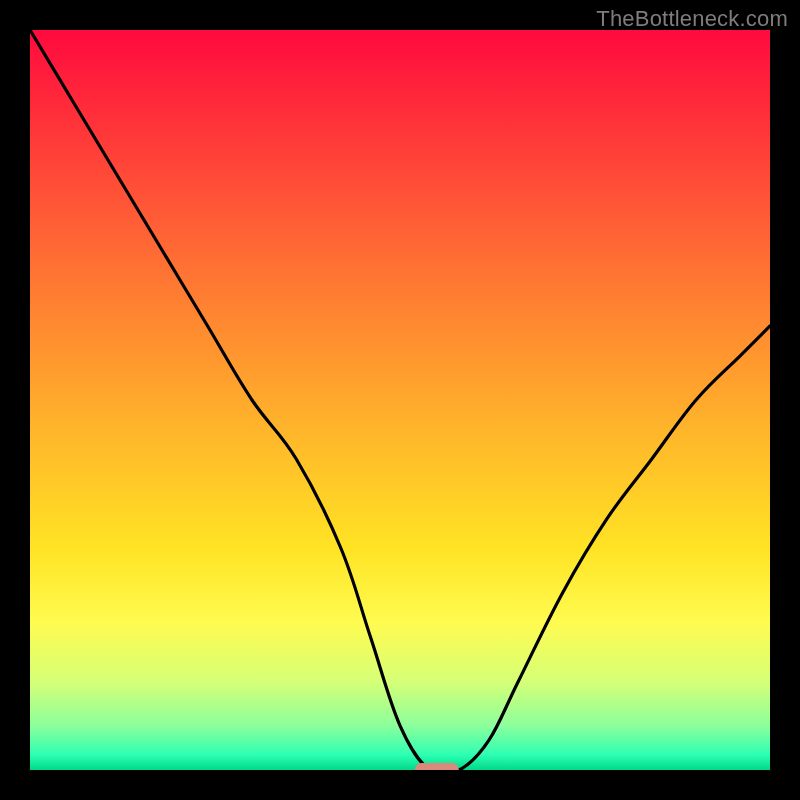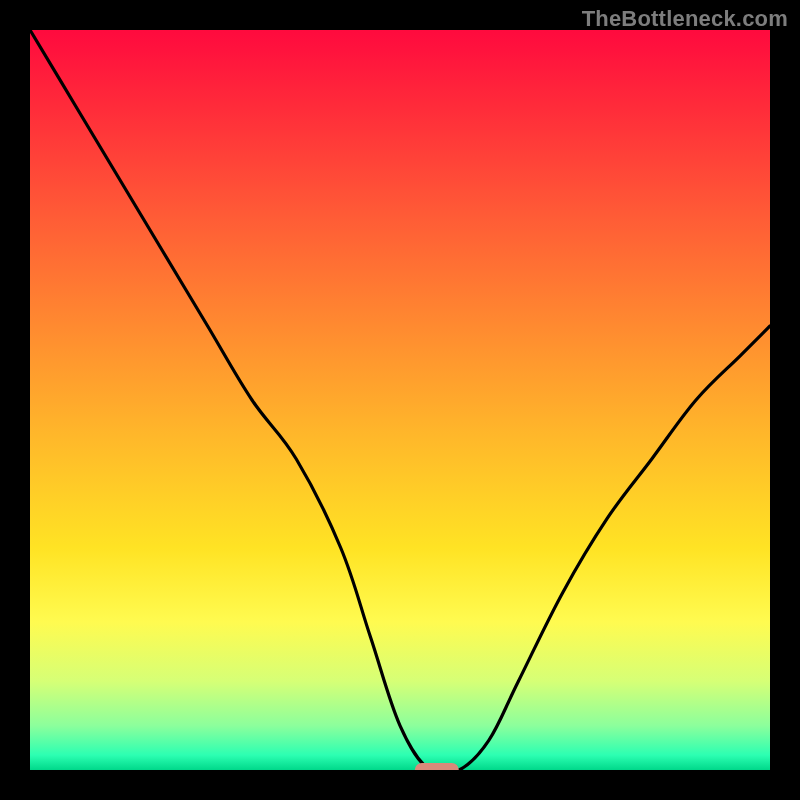--- a/index.html
+++ b/index.html
@@ -16,21 +16,21 @@
     width: 800px;
     height: 800px;
     background: #000;
   }
   .watermark {
     position: absolute;
     top: 6px;
     right: 12px;
     color: #7d7d7d;
     font-size: 22px;
-    font-weight: 700;
+    font-weight: 400;
     letter-spacing: 0.2px;
     z-index: 5;
   }
   .plot-area {
     position: absolute;
     left: 30px;
     top: 30px;
     width: 740px;
     height: 740px;
     overflow: hidden;

